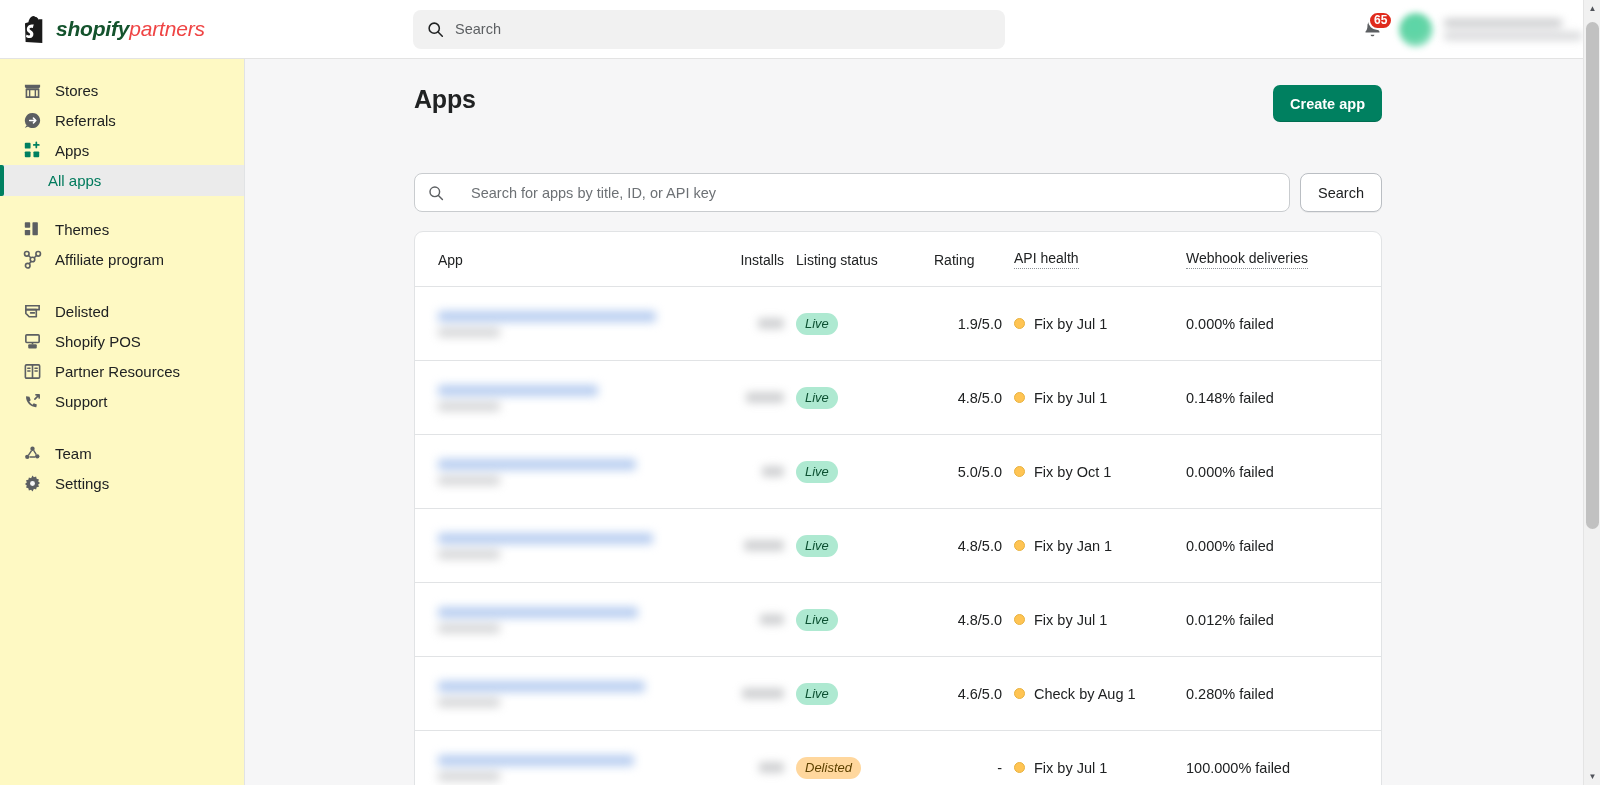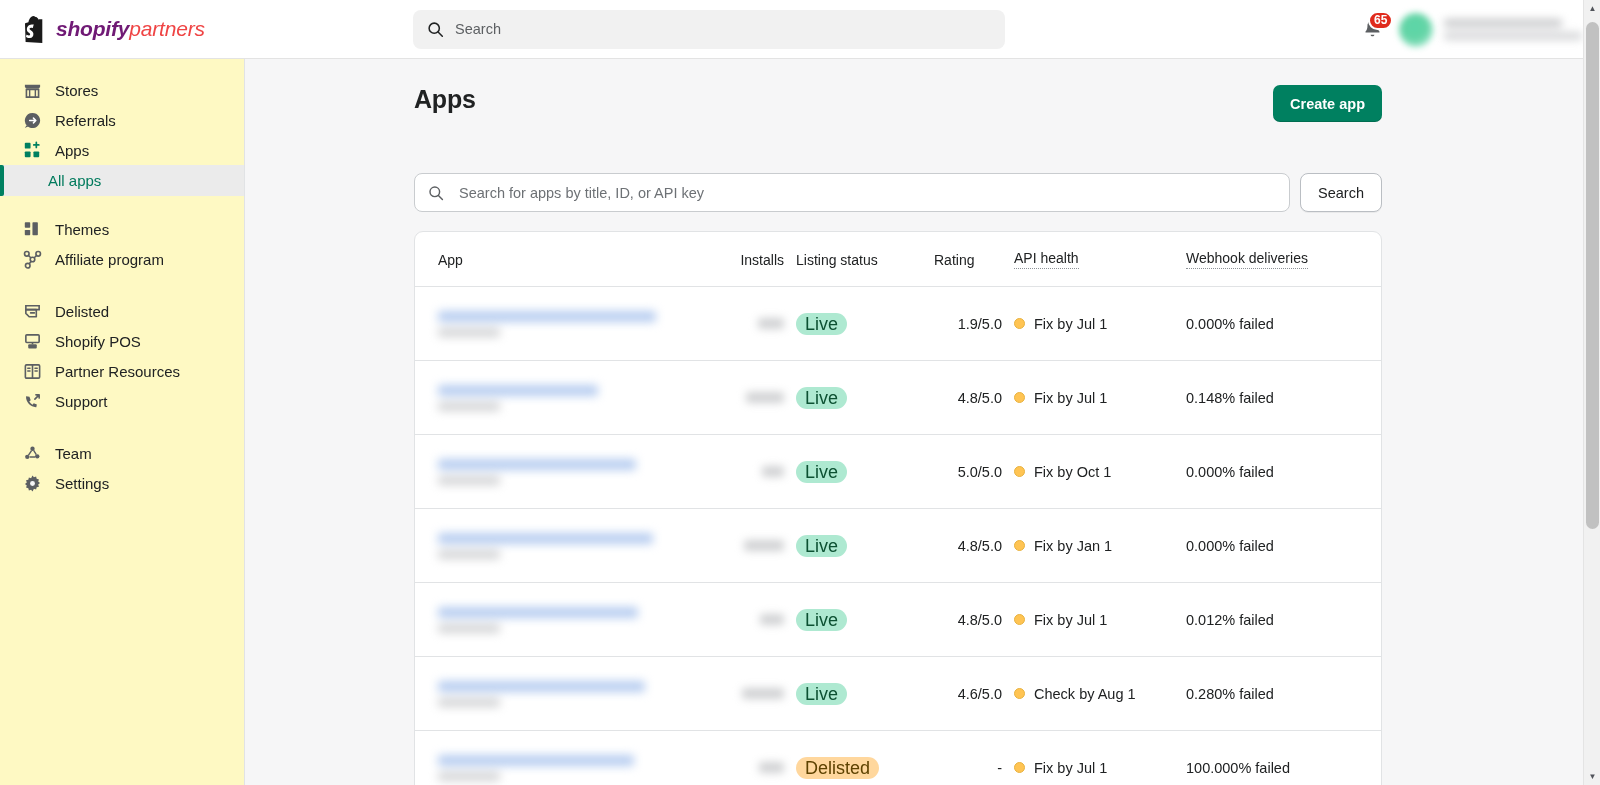--- a/index.html
+++ b/index.html
@@ -18,21 +18,21 @@
     height: 59px; min-height: 59px;
     background: #ffffff;
     border-bottom: 1px solid #e3e3e3;
     display: flex; align-items: center;
     position: relative;
     z-index: 5;
   }
   .brand { display: flex; align-items: center; gap: 9px; padding-left: 22px; width: 223px; }
   .brand-mark { width: 25px; height: 27px; flex: 0 0 auto; }
   .brand-text { font-size: 21px; letter-spacing: -0.2px; white-space: nowrap; }
-  .brand-text .b1 { font-weight: 700; font-style: italic; color: #701a75; }
+  .brand-text .b1 { font-weight: 700; font-style: italic; color: #14532d; }
   .brand-text .b2 { font-weight: 400; font-style: italic; color: #ef4444; }
 
   .global-search {
     margin-left: 190px;
     width: 592px; height: 39px;
     background: #f1f1f1;
     border-radius: 8px;
     display: flex; align-items: center;
     padding: 0 14px; gap: 11px;
     cursor: text;
@@ -126,21 +126,21 @@
     display: flex; gap: 10px;
     padding: 0 218px 0 169px;
     margin-top: 51px;
   }
   .search-box {
     flex: 1; height: 39px;
     background: #fff;
     border: 1px solid #c9cccf;
     border-radius: 8px;
     display: flex; align-items: center;
-    padding: 16px 13px; gap: 15px;
+    padding: 16px 13px; gap: 27px;
     cursor: text;
   }
   .search-box .ph { font-size: 14.5px; color: #6d7175; }
   .btn-search {
     height: 39px; padding: 0 17px;
     background: #fff;
     border: 1px solid #babec3;
     border-radius: 8px;
     font-size: 14.5px; color: #202223;
     font-family: inherit; cursor: pointer;
@@ -198,21 +198,21 @@
   .inst-blur {
     display: inline-block; height: 11px; background: #d0d1d3;
     border-radius: 3px; filter: blur(4px);
   }
   .iw1 { width: 26px; } .iw2 { width: 38px; } .iw3 { width: 22px; }
   .iw4 { width: 40px; } .iw5 { width: 24px; } .iw6 { width: 42px; } .iw7 { width: 25px; }
 
   .badge {
     display: inline-flex; align-items: center; justify-content: center;
     height: 22px; padding: 0 9px; border-radius: 11px;
-    font-size: 18px; line-height: 1;
+    font-size: 13px; line-height: 1; font-style: italic;
   }
   .badge.live { background: #aee9d1; color: #0c5132; }
   .badge.delisted { background: #ffd79d; color: #5e4200; }
 
   .cell-rate { text-align: right; padding-right: 12px; color: #202223; }
   .cell-api { color: #2c6ecb; }
   .api-wrap { display: flex; align-items: center; gap: 9px; cursor: pointer; }
   .dot { width: 11px; height: 11px; border-radius: 50%; flex: 0 0 11px; }
   .dot.warn { background: #ffc453; border: 1px solid #e8b23f; }
   .cell-web { color: #2c6ecb; cursor: pointer; }

